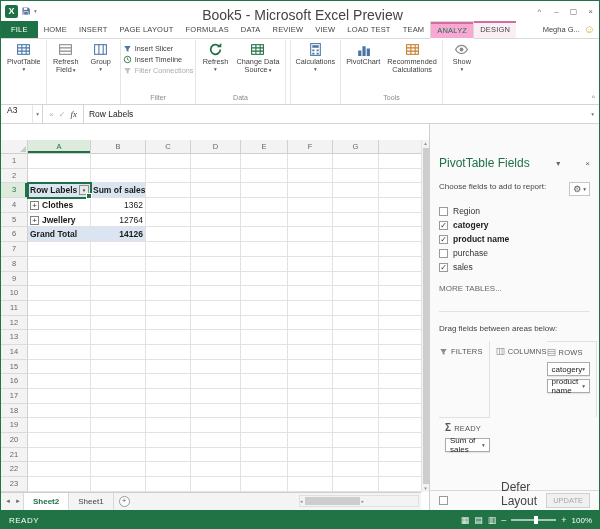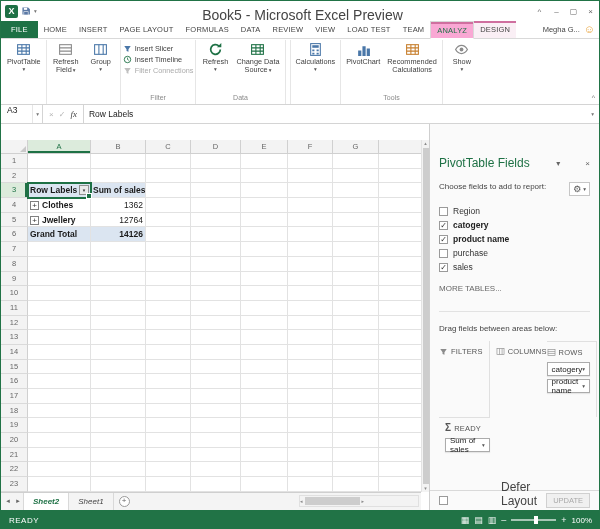--- a/index.html
+++ b/index.html
@@ -97,21 +97,21 @@
 
   .vscroll { position:absolute; right:0; top:16px; bottom:18px; width:8px; background:#f3f3f3;
              border-left:1px solid #e3e3e3; display:flex; flex-direction:column; align-items:center; }
   .sarr { font-size:5px; color:#8a8a8a; line-height:7px; }
   .vthumb { flex:1; width:6px; background:#cdcdcd; margin:1px 0; }
 
   .sheetrow { height:18px; border-top:1px solid #cfcfcf; background:#f4f4f4; display:flex;
               align-items:center; padding-left:2px; }
   .navarr { width:10px; text-align:center; color:#666; font-size:7px; }
   .stab { padding:0 9px; height:17px; line-height:17px; font-size:8px; color:#444;
-          border-right:1px solid #d9d9d9;font-style:italic; }
+          border-right:1px solid #d9d9d9; }
   .stab.active { background:#fff; color:#1e7145; font-weight:bold; border-left:1px solid #d9d9d9; }
   .addsheet { margin-left:5px; width:11px; height:11px; border:1px solid #9a9a9a; border-radius:50%;
               display:inline-flex; align-items:center; justify-content:center; font-size:8px;
               line-height:1; color:#666; background:#fff; }
   .hscroll { margin-left:auto; margin-right:2px; width:120px; height:12px; background:#f3f3f3;
              border:1px solid #e0e0e0; display:flex; align-items:center; }
   .hthumb { width:55px; height:8px; background:#cdcdcd; margin:0 2px; }
 
   
   .pane { flex:1; background:#fafafa; border-left:1px solid #cfcfcf; position:relative;

